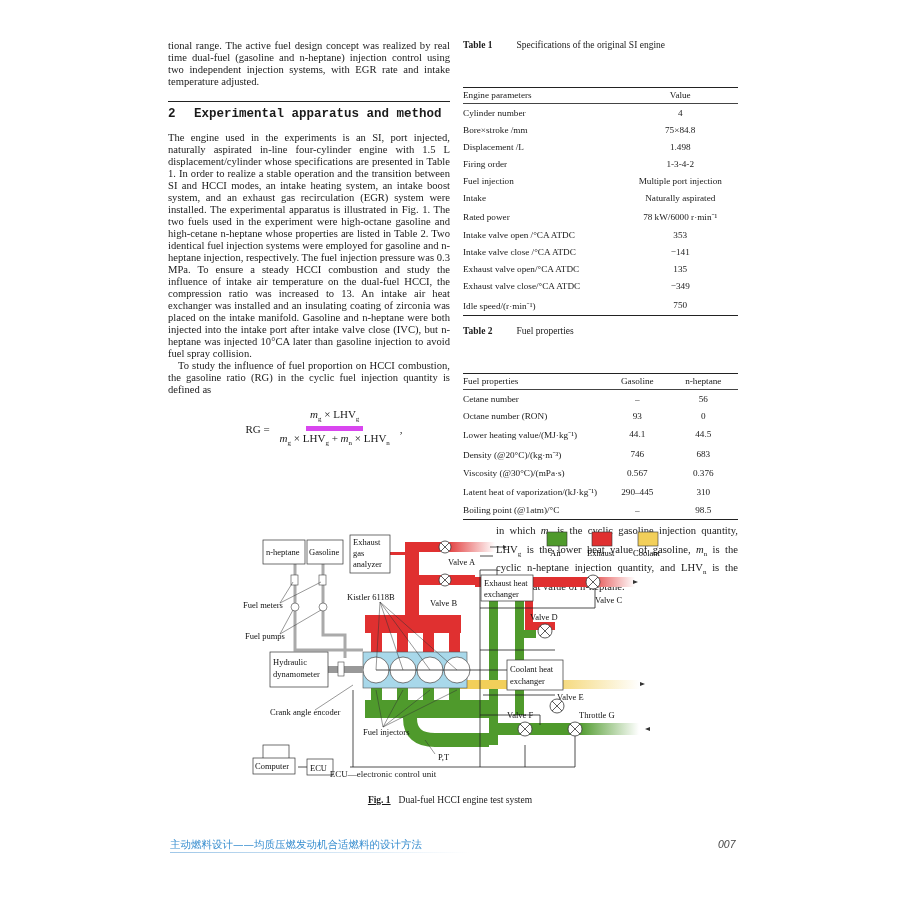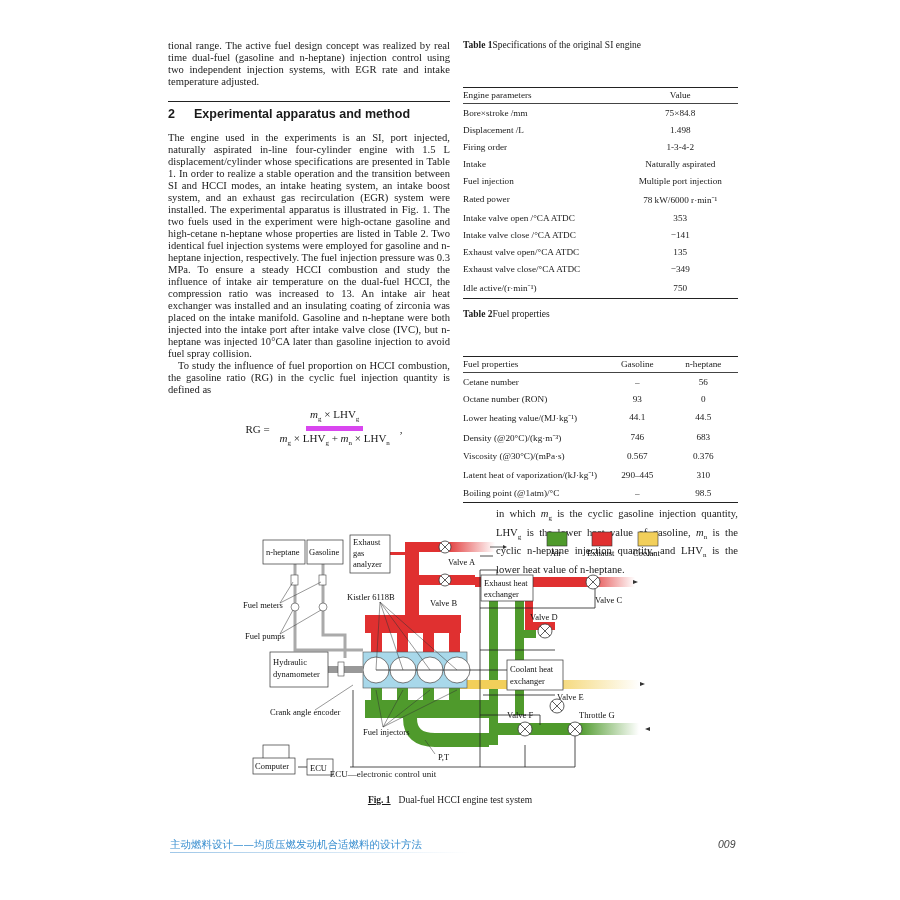--- a/index.html
+++ b/index.html
@@ -2,32 +2,32 @@
 <html><head>
 <meta charset="utf-8">
 <style>
   html, body { margin:0; padding:0; background:#ffffff; }
   body { width:900px; height:900px; position:relative; overflow:hidden;
          font-family:"Liberation Serif", serif; color:#1a1a1a; }
   .col-left { position:absolute; left:168px; top:40px; width:282px; font-size:10.6px; line-height:12px; text-align:justify; }
   .col-left p { margin:0; }
   .col-left p.indent { text-indent:10px; }
   .sec-rule { border-top:1.3px solid #222; margin:13px 0 6px 0; }
-  .sec-head { font-family:Liberation Sans, sans-serif; font-weight:bold; font-size:12.5px; margin:0 0 12px 0; }
+  .sec-head { font-family:Liberation Mono, monospace; font-weight:bold; font-size:12.5px; margin:0 0 12px 0; }
   .sec-head .num { display:inline-block; width:26px; }
   .equation { text-align:center; margin-top:12px; font-size:11px; display:flex; align-items:center; justify-content:center; gap:6px; padding-left:30px;}
   .frac { display:inline-flex; flex-direction:column; align-items:center; }
   .frac .num { border-bottom:5px solid #d946ef; padding:0 4px 1px; }
   .frac .den { padding:1px 4px 0; }
   i { font-style:italic; }
   sub, sup { font-size:7px; }
 
   .col-right { position:absolute; left:463px; top:40px; width:275px; font-size:9.2px; }
   .tbl-cap { font-size:9.5px; margin-bottom:2px; }
-  .tbl-cap b { margin-right:0; }
+  .tbl-cap b { margin-right:24px; }
   table { border-collapse:collapse; width:100%;margin-top:37px; }
   table.t1 { border-top:1.3px solid #222; border-bottom:1.3px solid #222; }
   table th { font-weight:normal; text-align:left; padding:2px 0 3px; border-bottom:0.8px solid #444; }
   table td { padding:3.5px 0 3.6px; }
   table .c { text-align:center; }
   .after-text { font-size:10.6px; line-height:13.7px; text-align:justify; margin-top:4px;margin-left:33px; }
 
   .figure { position:absolute; left:235px; top:530px; width:460px; height:250px; }
   .fig-cap-note { position:absolute; left:0; width:766px; top:769px; text-align:center; font-size:9px; }
   .fig-cap { position:absolute; left:0; width:900px; top:795px; text-align:center; font-size:9.5px; }
@@ -65,61 +65,65 @@
   </div>
   <table class="t1">
     <thead>
         <tr>
       <th style="width:58%">Engine parameters</th>
       <th class="c">Value</th>
     </tr>
       </thead>
     <tbody id="t1body">
         <tr>
+          <td>Cylinder number</td>
+          <td class="c">4</td>
+        </tr>
+        <tr>
           <td>Bore×stroke /mm</td>
           <td class="c">75×84.8</td>
         </tr>
         <tr>
           <td>Displacement /L</td>
           <td class="c">1.498</td>
         </tr>
         <tr>
           <td>Firing order</td>
           <td class="c">1-3-4-2</td>
         </tr>
         <tr>
+          <td>Fuel injection</td>
+          <td class="c">Multiple port injection</td>
+        </tr>
+        <tr>
           <td>Intake</td>
           <td class="c">Naturally aspirated</td>
         </tr>
         <tr>
-          <td>Fuel injection</td>
-          <td class="c">Multiple port injection</td>
-        </tr>
-        <tr>
           <td>Rated power</td>
           <td class="c">78 kW/6000 r·min⁻¹</td>
         </tr>
         <tr>
           <td>Intake valve open /°CA ATDC</td>
           <td class="c">353</td>
         </tr>
         <tr>
           <td>Intake valve close /°CA ATDC</td>
           <td class="c">−141</td>
         </tr>
         <tr>
           <td>Exhaust valve open/°CA ATDC</td>
           <td class="c">135</td>
         </tr>
         <tr>
           <td>Exhaust valve close/°CA ATDC</td>
           <td class="c">−349</td>
         </tr>
         <tr>
-          <td>Idle active/(r·min⁻¹)</td>
+          <td>Idle speed/(r·min⁻¹)</td>
           <td class="c">750</td>
         </tr>
       </tbody>
   </table>
 
   <div style="height:10px"></div>
   <div class="tbl-cap">
     <b>Table 2</b><span>Fuel properties</span>
   </div>
   <table class="t1">
@@ -360,13 +364,13 @@
 </svg>
 </div>
 
 <div class="fig-cap-note">ECU—electronic control unit</div>
 <div class="fig-cap">
   <b>Fig. 1</b><span>Dual-fuel HCCI engine test system</span>
 </div>
 
 <div class="footer-title">主动燃料设计——均质压燃发动机合适燃料的设计方法</div>
 <div class="footer-rule"></div>
-<div class="page-num">009</div>
+<div class="page-num">007</div>
 
 </body></html>

